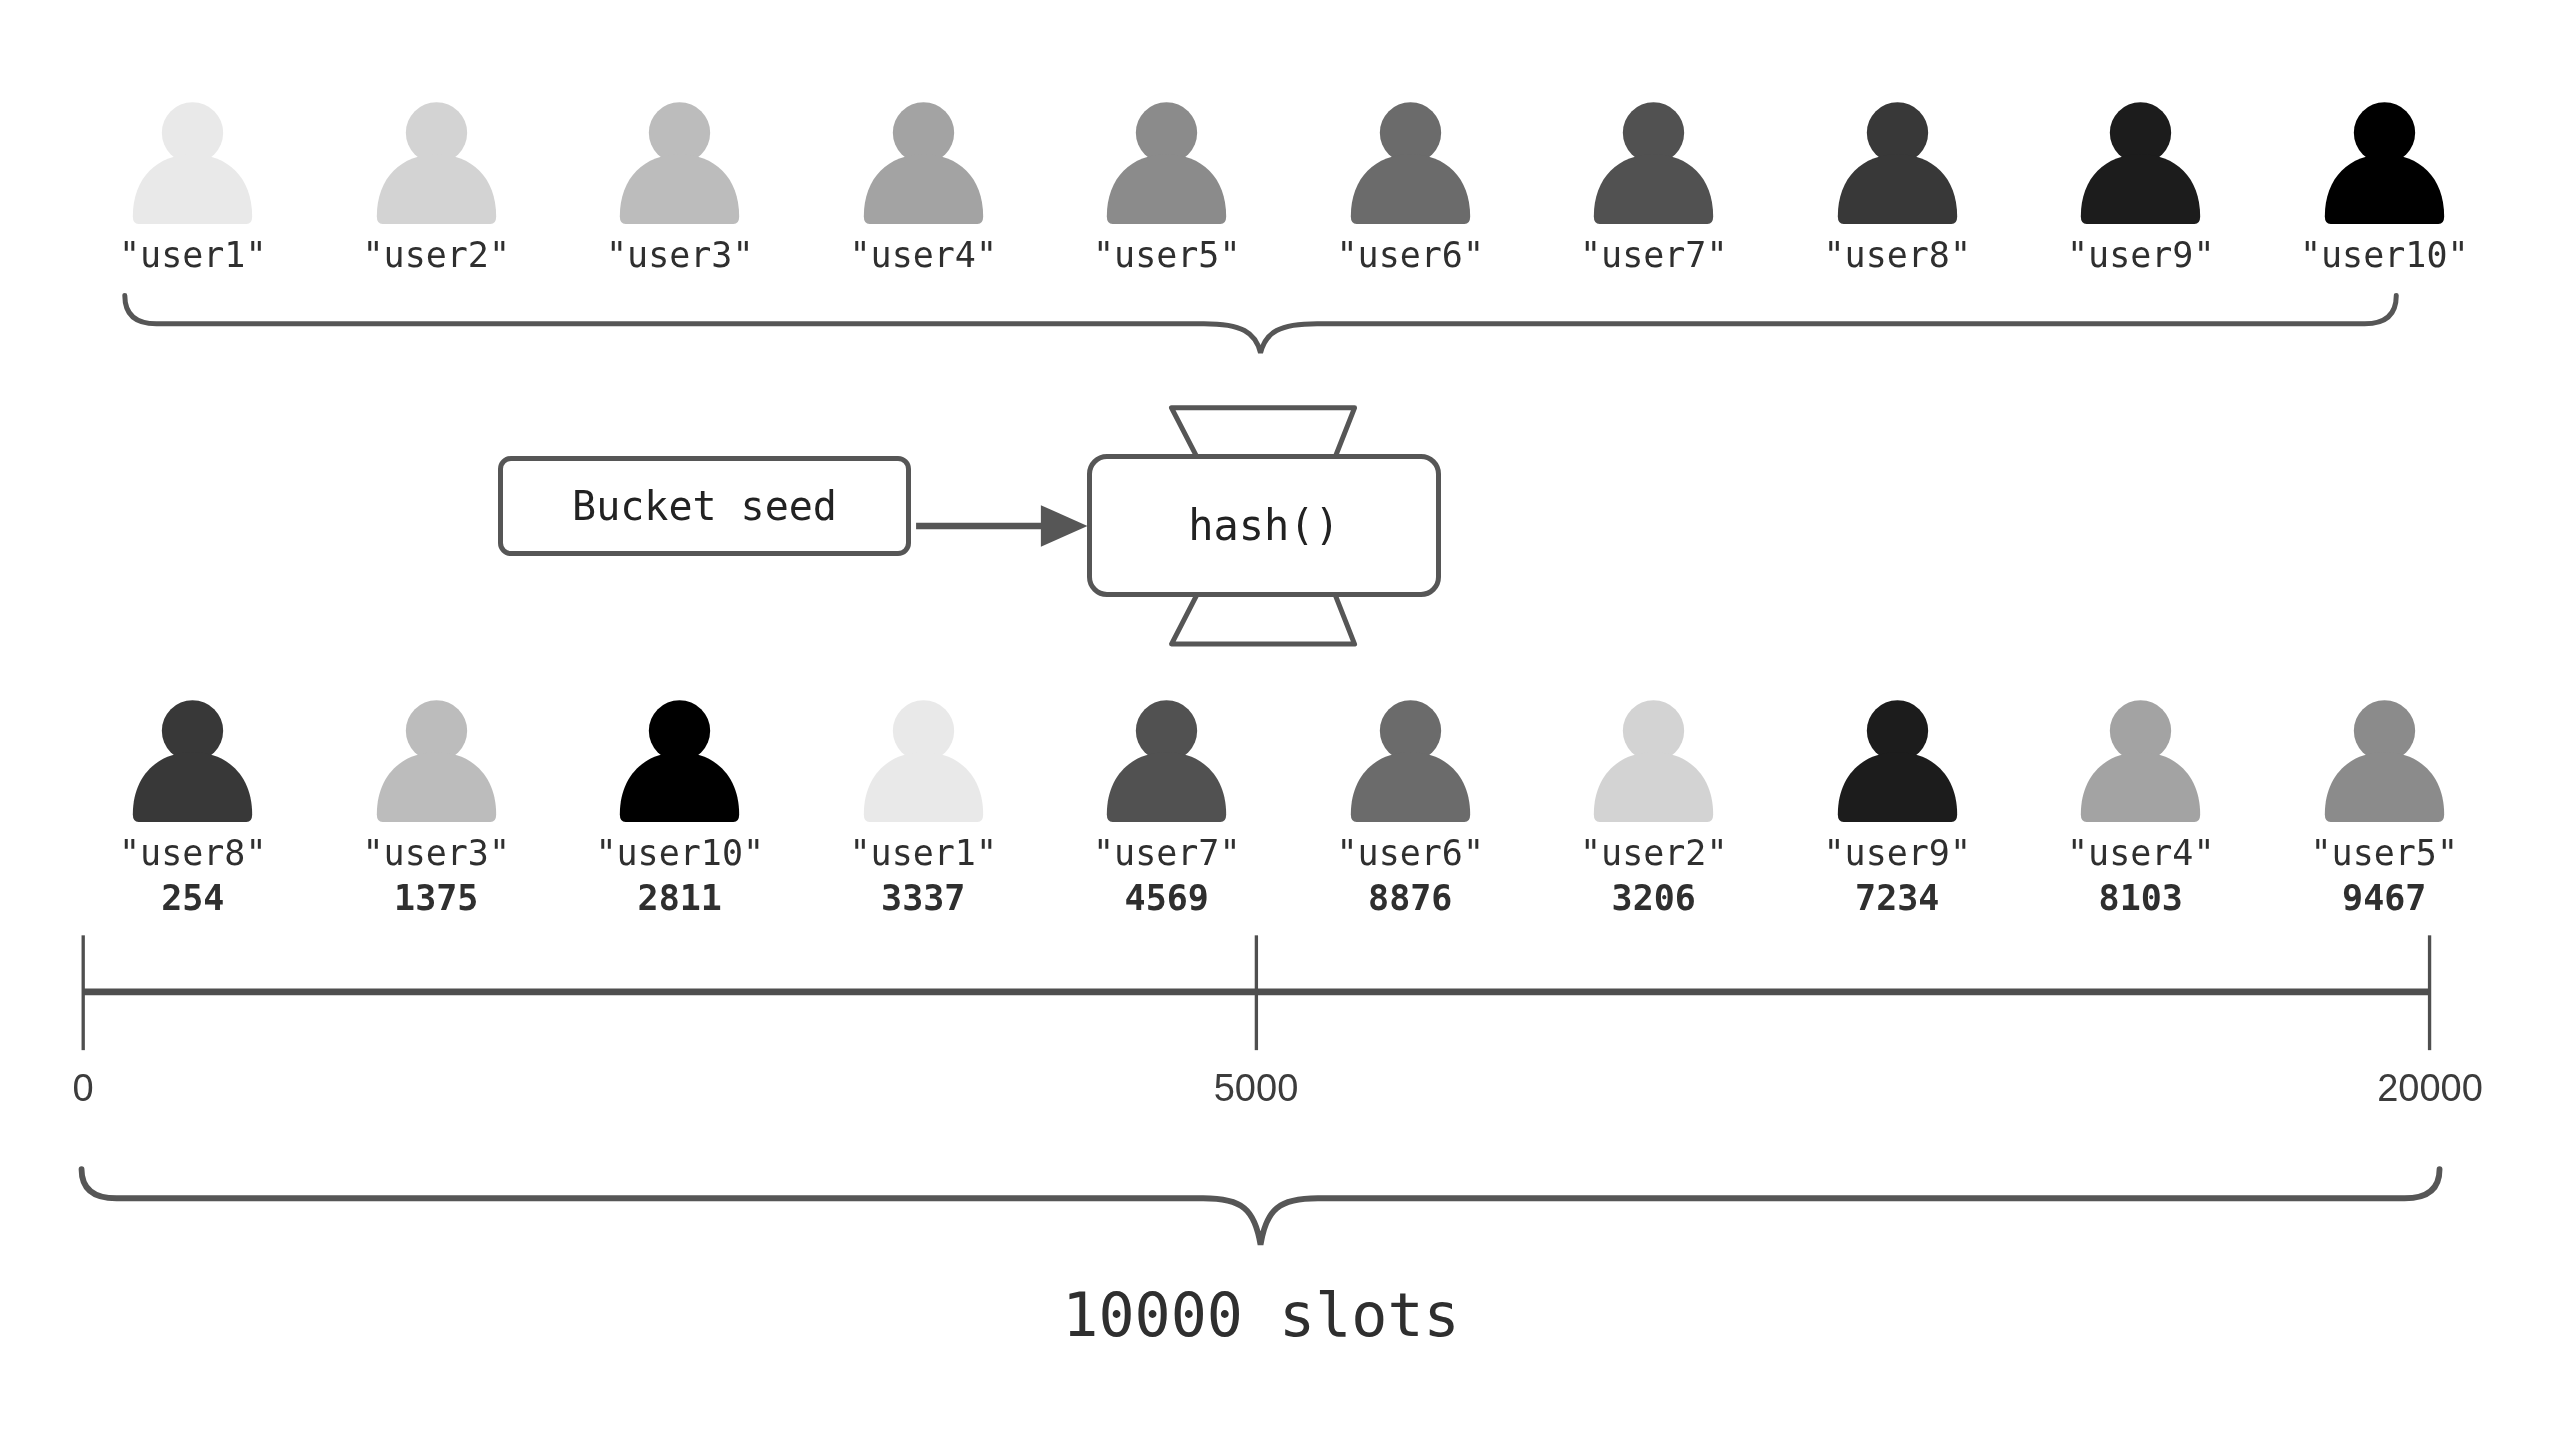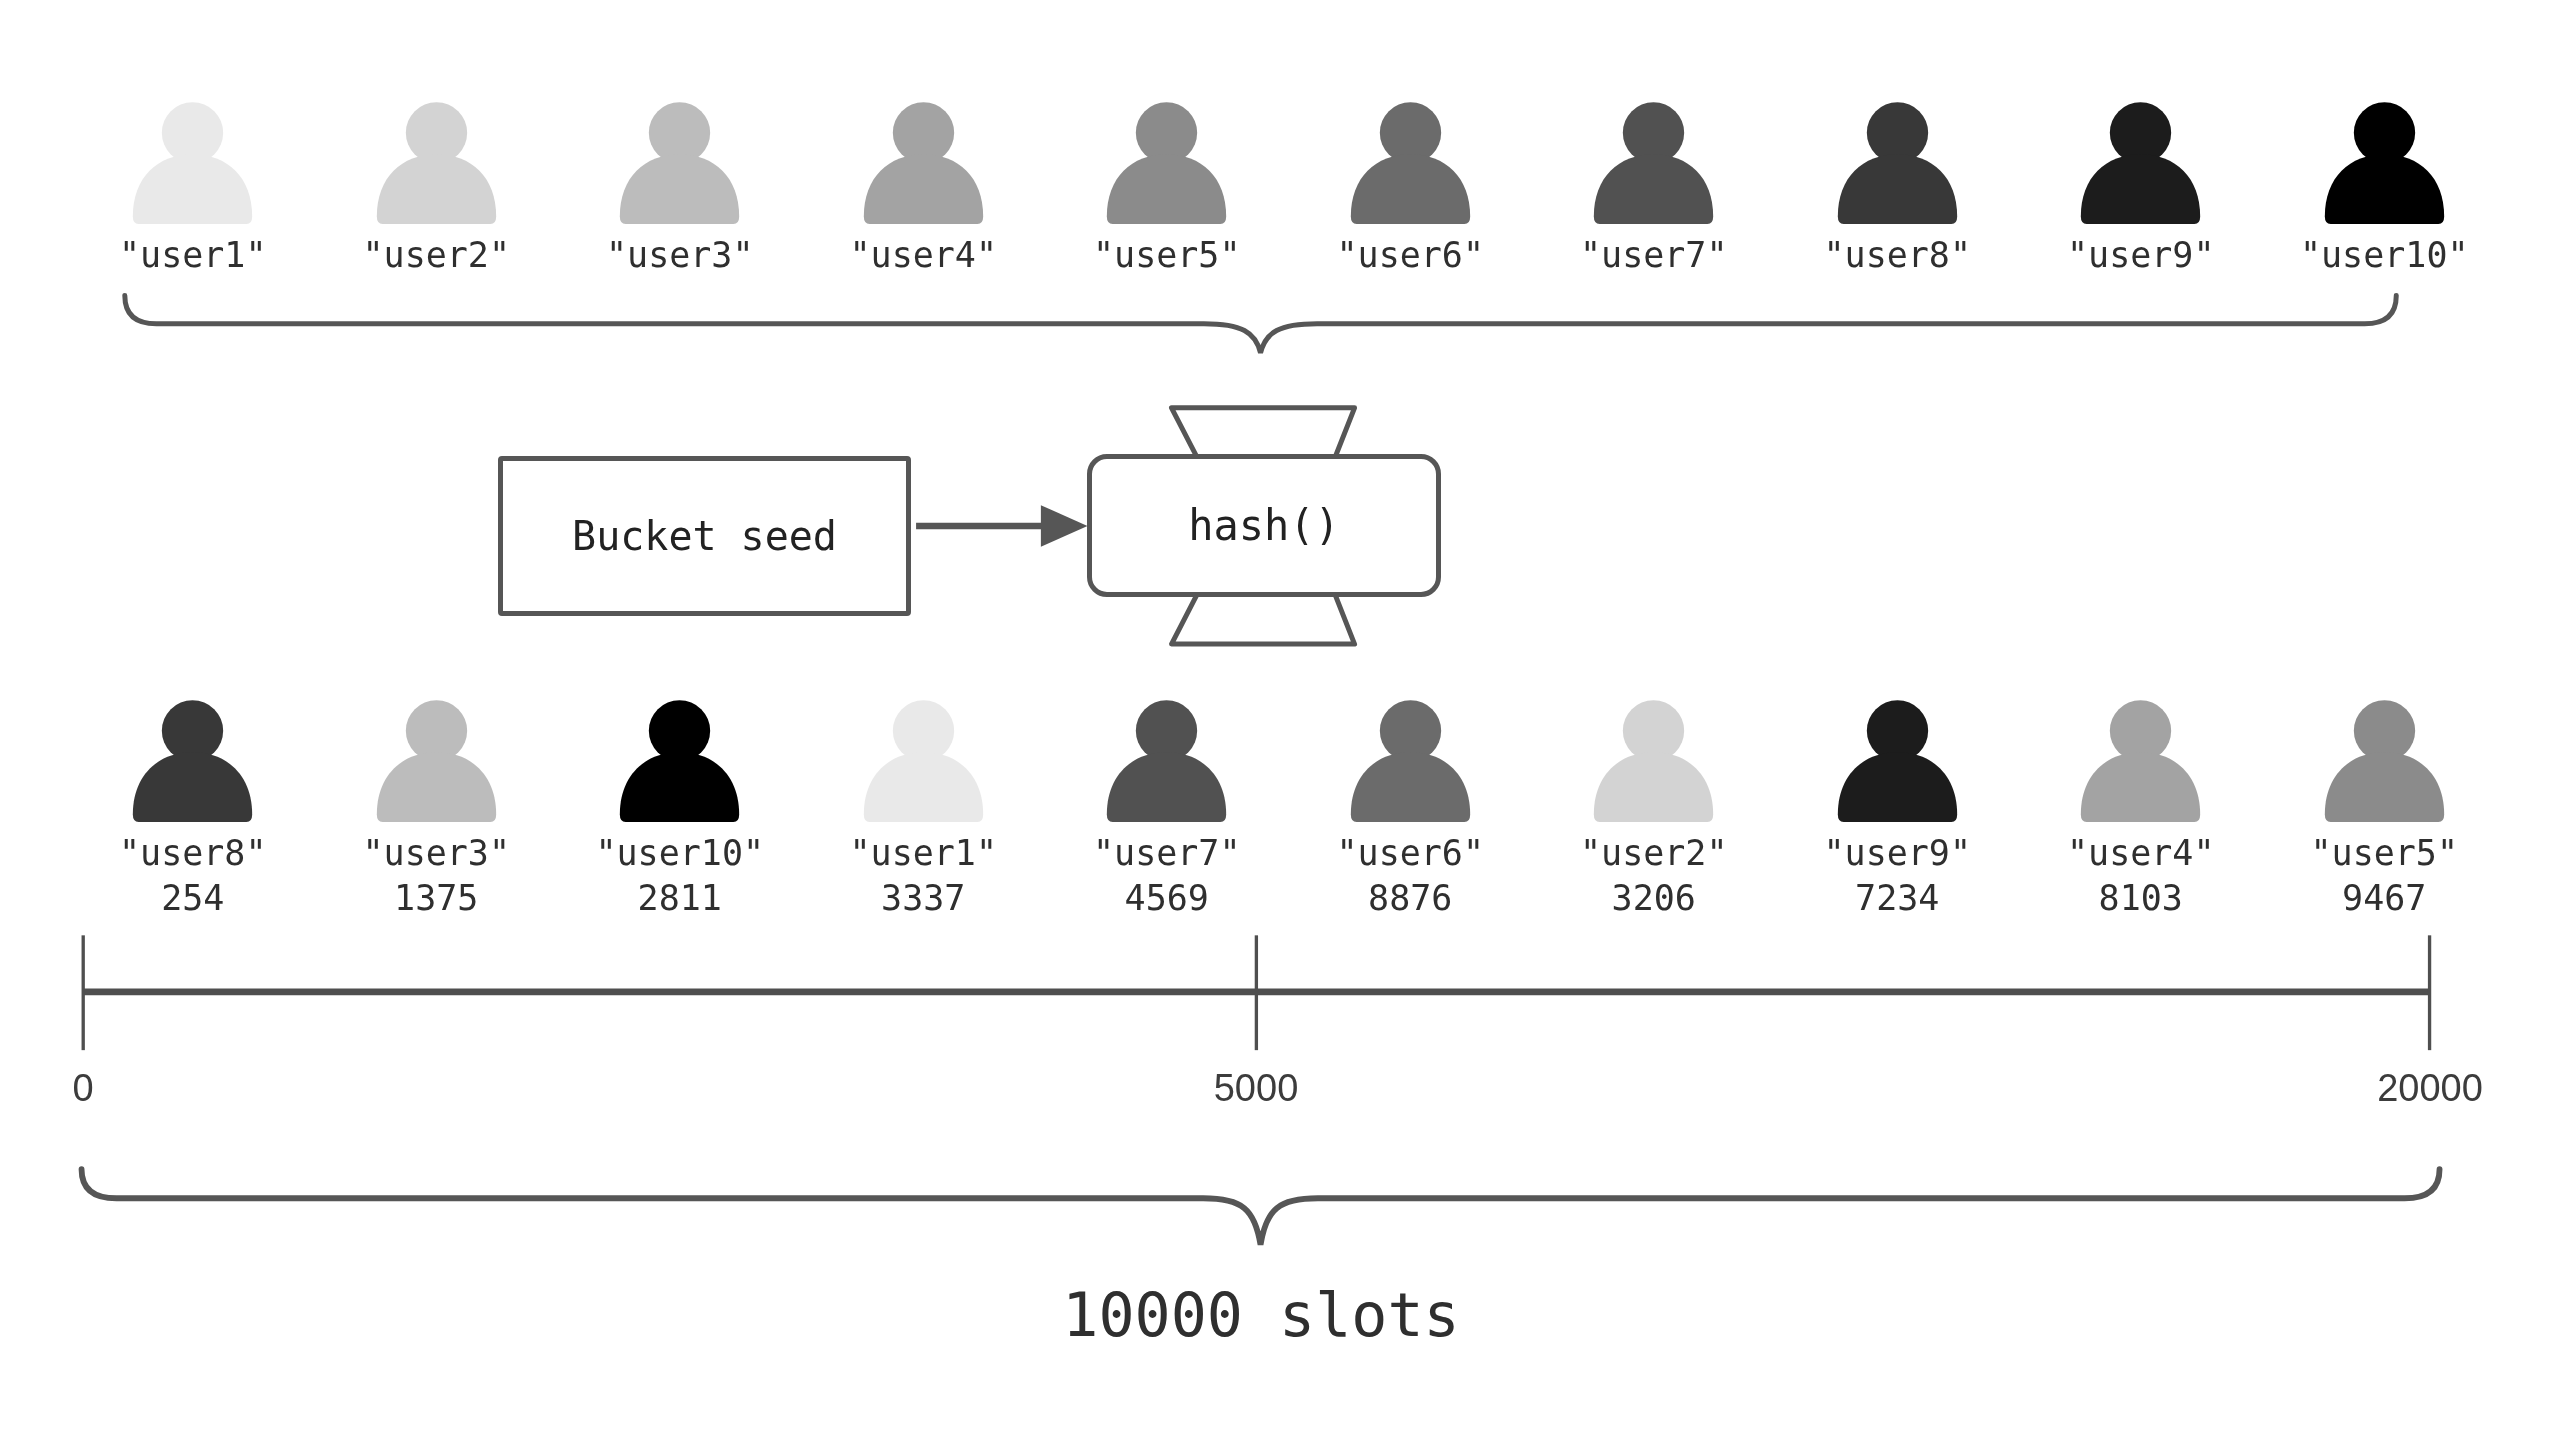--- a/index.html
+++ b/index.html
@@ -7,26 +7,26 @@
     position:relative;width:2576px;height:1438px;background:#ffffff;
     font-family:"DejaVu Sans Mono",monospace;overflow:hidden;
   }
   .decor{position:absolute;left:0;top:0;width:2576px;height:1438px;}
   .user-row{position:absolute;left:71px;width:2435px;display:flex;}
   .row-top{top:98px;}
   .row-bottom{top:696px;}
   .user-cell{flex:1 1 0;display:flex;flex-direction:column;align-items:center;}
   .person-svg{width:121px;height:126px;display:block;}
   .ulabel{margin-top:13.3px;font-size:35px;line-height:1.05;color:#2f2f2f;white-space:nowrap;}
-  .uvalue{margin-top:8.3px;font-size:35px;line-height:1.05;font-weight:400;color:#2f2f2f;white-space:nowrap;}
+  .uvalue{margin-top:8.3px;font-size:35px;line-height:1.05;font-weight:700;color:#2f2f2f;white-space:nowrap;}
   .box{
     position:absolute;box-sizing:border-box;background:#ffffff;border:5.8px solid #565656;
     display:flex;align-items:center;justify-content:center;color:#222222;white-space:nowrap;
   }
-  .seed-box{left:498px;top:456px;width:413px;height:160px;border-radius:4px;font-size:40px;}
+  .seed-box{left:498px;top:456px;width:413px;height:100px;border-radius:13px;font-size:40px;}
   .hash-box{left:1087px;top:454px;width:354px;height:143px;border-radius:20px;font-size:42px;text-align:right;}
   .tick-label{
     position:absolute;top:1067px;transform:translateX(-50%);
     font-family:"Liberation Sans",sans-serif;font-size:38px;color:#3c3c3c;white-space:nowrap;
   }
   .slots-label{
     position:absolute;top:1280px;left:1261px;transform:translateX(-50%);
     font-size:60px;color:#2f2f2f;white-space:nowrap;
   }
 </style>

